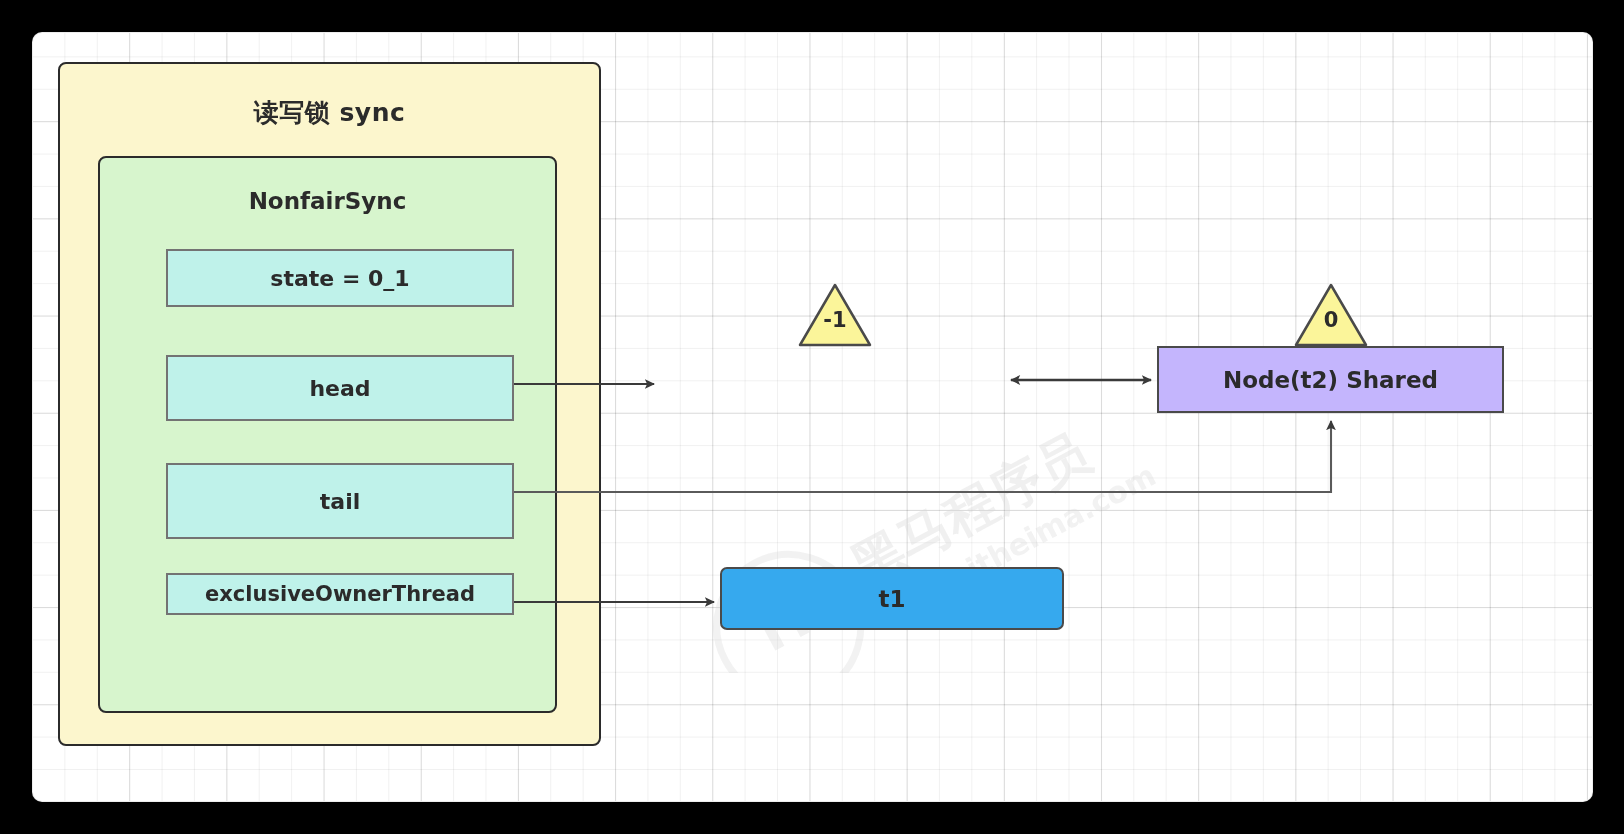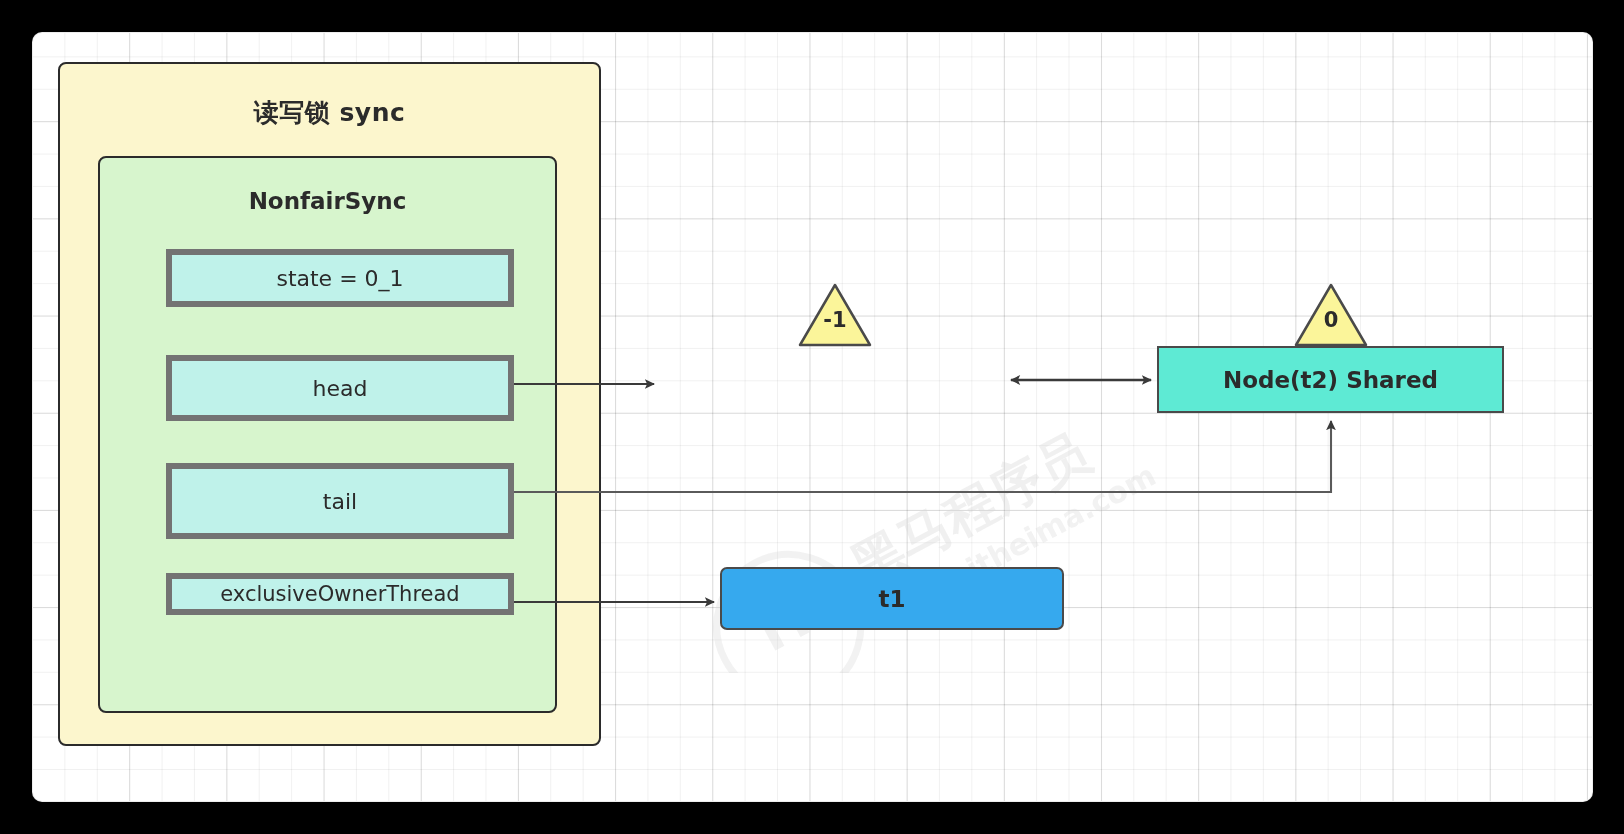--- a/index.html
+++ b/index.html
@@ -99,37 +99,37 @@
     left: 0;
     right: 0;
     top: 30px;
     text-align: center;
     font-size: 23px;
     font-weight: 700;
     color: #2b2b2b;
   }
 
   .field-box {
-    border: 6px solid #737373;
+    border: 2px solid #737373;
     background: #bff2ea;
     font-size: 22px;
-    font-weight: 400;
+    font-weight: 700;
     color: #2b2b2b;
   }
   .field-box.small-text { font-size: 21px; }
 
   .node-box {
     border: 2px solid #4a4a4a;
     font-size: 23px;
     font-weight: 700;
     color: #2b2b2b;
     z-index: 4;
   }
   .node-cyan { background: #5cf0f7; }
-  .node-grey { background: #5eead4; }
+  .node-grey { background: #c4b5fd; }
   .node-blue { background: #36a9ee; border-radius: 7px; }
 
   
   .badge {
     position: absolute;
     width: 0;
     height: 0;
     z-index: 6;
   }
   .badge .tri {

